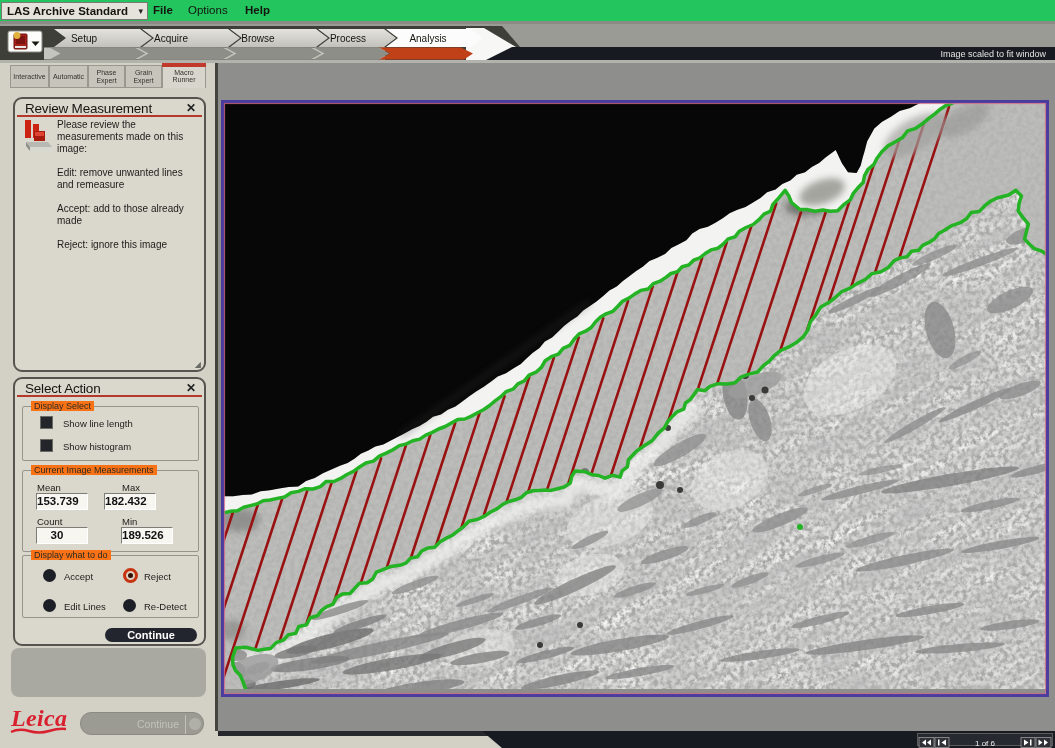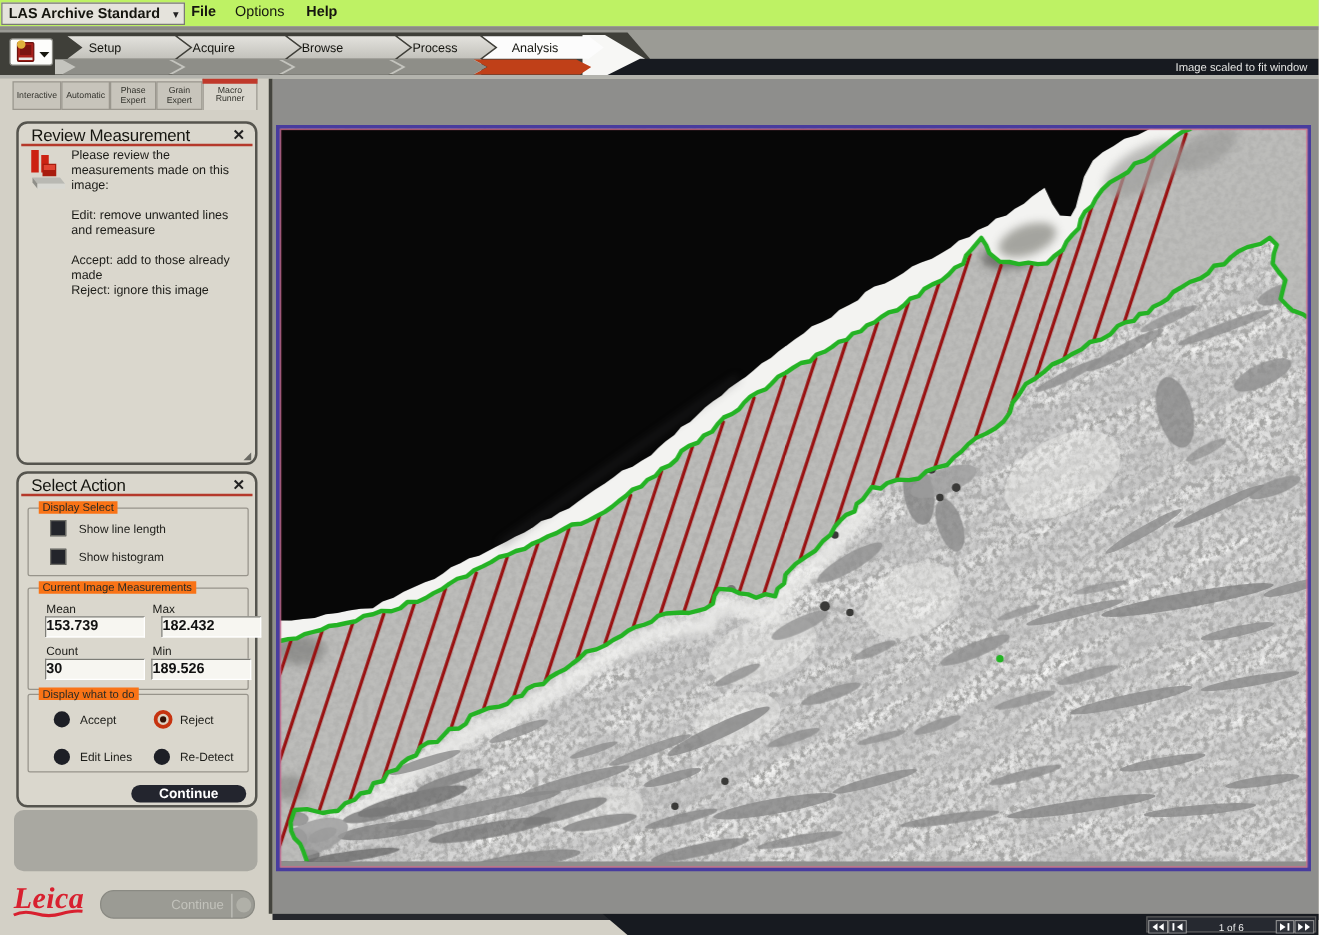--- a/index.html
+++ b/index.html
@@ -5,27 +5,27 @@
 .abs{position:absolute}
 .panel{position:absolute;left:13px;width:193px;background:#dad7cd;border:2px solid #55544e;border-radius:9px}
 .ptitle{position:absolute;left:10px;top:2px;font-size:13.5px;font-weight:normal;color:#15150f;letter-spacing:-0.2px}
 .px{position:absolute;right:8px;top:2px;font-size:12px;font-weight:bold;color:#222}
 .prule{position:absolute;left:2px;right:2px;top:16px;height:2px;background:#b5392b}
 .gbox{position:absolute;left:7px;width:177px;border:1px solid #97948b;border-radius:2px}
 .glabel{position:absolute;left:8px;top:-6px;background:#f97316;padding:0 3px;font-size:9px;color:#2a2a24}
 .cb{position:absolute;width:13px;height:13px;background:#23252b;border:1px solid #6a6a64}
 .clabel{position:absolute;font-size:9.5px;color:#1c1c18}
 .radio{position:absolute;width:13px;height:13px;border-radius:50%;background:#1d1f26}
-.field{position:absolute;width:80px;height:17px;background:#f7f6f1;border-top:1.5px solid #7d7d77;border-left:1.5px solid #7d7d77;border-bottom:1px solid #fff;border-right:1px solid #fff;font-size:11.5px;font-weight:bold;color:#111;text-align:left;padding:1px 10px 0 0}
+.field{position:absolute;width:52px;height:17px;background:#f7f6f1;border-top:1.5px solid #7d7d77;border-left:1.5px solid #7d7d77;border-bottom:1px solid #fff;border-right:1px solid #fff;font-size:11.5px;font-weight:bold;color:#111;text-align:center;padding:1px 10px 0 0}
 .flabel{position:absolute;font-size:9.5px;color:#1c1c18}
 .ltab{position:absolute;top:65px;height:23px;background:#c7c4bb;border:1px solid #9a978e;font-size:7px;color:#33332d;text-align:center;display:flex;align-items:center;justify-content:center;line-height:7.5px}
 </style></head>
 <body>
 
-<div class="abs" style="left:0;top:0;width:1055px;height:21px;background:#bef264">
+<div class="abs" style="left:0;top:0;width:1055px;height:21px;background:#22c55e">
   <div class="abs" style="left:1px;top:2px;width:147px;height:18px;background:#e5e3dc;border:1px solid #7a7a74">
     <div class="abs" style="left:5px;top:2px;font-size:11.5px;font-weight:bold;color:#15150f;white-space:nowrap">LAS Archive Standard</div>
     <div class="abs" style="right:4px;top:3px;font-size:9px;color:#222">▾</div>
   </div>
   <div class="abs" style="left:153px;top:4px;font-size:11.5px;font-weight:bold;color:#15150f">File</div>
   <div class="abs" style="left:188px;top:4px;font-size:11.5px;font-weight:normal;color:#15150f">Options</div>
   <div class="abs" style="left:245px;top:4px;font-size:11.5px;font-weight:bold;color:#15150f">Help</div>
 </div>
 <div class="abs" style="left:0;top:21px;width:1055px;height:3px;background:#8b8b85"></div>
 <svg style="position:absolute;left:0;top:24px" width="1055" height="39" viewBox="0 0 1055 39" xmlns="http://www.w3.org/2000/svg">
@@ -294,42 +294,42 @@
 <polygon points="12,31 34,31 34,35 12,35" fill="#d8d8d2"></polygon>
 <rect x="7" y="4" width="6" height="18" fill="#cc2212"></rect>
 <rect x="15" y="8" width="6" height="14" fill="#cc2212"></rect>
 <rect x="16" y="15" width="11" height="10" fill="#a81c0e"></rect>
 <rect x="17" y="16" width="9" height="4" fill="#e04432"></rect>
 </svg>
   <div class="abs" style="left:42px;top:20px;width:142px;font-size:10px;line-height:12px;color:#1c1c18">
     <p>Please review the measurements made on this image:</p>
     <p style="margin-top:12px">Edit:  remove unwanted lines and remeasure</p>
     <p style="margin-top:12px">Accept: add to those already made</p>
-    <p style="">Reject:  ignore this image</p>
+    <p style="margin-top:12px">Reject:  ignore this image</p>
   </div>
   <div class="abs" style="right:3px;bottom:1px;font-size:8px;color:#6a6a64">◢</div>
 </div>
 
 <div class="panel" style="top:377px;height:269px">
   <div class="ptitle">Select Action</div>
     <div class="px">✕</div>
   <div class="prule"></div>
   <div class="gbox" style="top:27px;height:55px">
     <span class="glabel">Display Select</span>
     <div class="cb" style="left:17px;top:9px"></div>
     <div class="clabel" style="left:40px;top:11px">Show line length</div>
     <div class="cb" style="left:17px;top:32px"></div>
     <div class="clabel" style="left:40px;top:34px">Show histogram</div>
   </div>
   <div class="gbox" style="top:91px;height:82px">
     <span class="glabel">Current Image Measurements</span>
     <div class="flabel" style="left:14px;top:11px">Mean</div>
     <div class="field" style="left:13px;top:22px">153.739</div>
     <div class="flabel" style="left:99px;top:11px">Max</div>
-    <div class="field" style="left:106px;top:22px">182.432</div>
+    <div class="field" style="left:81px;top:22px">182.432</div>
     <div class="flabel" style="left:14px;top:45px">Count</div>
     <div class="field" style="left:13px;top:56px">30</div>
     <div class="flabel" style="left:99px;top:45px">Min</div>
     <div class="field" style="left:98px;top:56px">189.526</div>
   </div>
   <div class="gbox" style="top:176px;height:63px">
     <span class="glabel">Display what to do</span>
     <div class="radio" style="left:20px;top:13px"></div>
     <div class="clabel" style="left:41px;top:15px">Accept</div>
     <div class="radio" style="left:100px;top:12px;background:#ddd2c2;border:3.5px solid #c63310;width:15px;height:15px">

